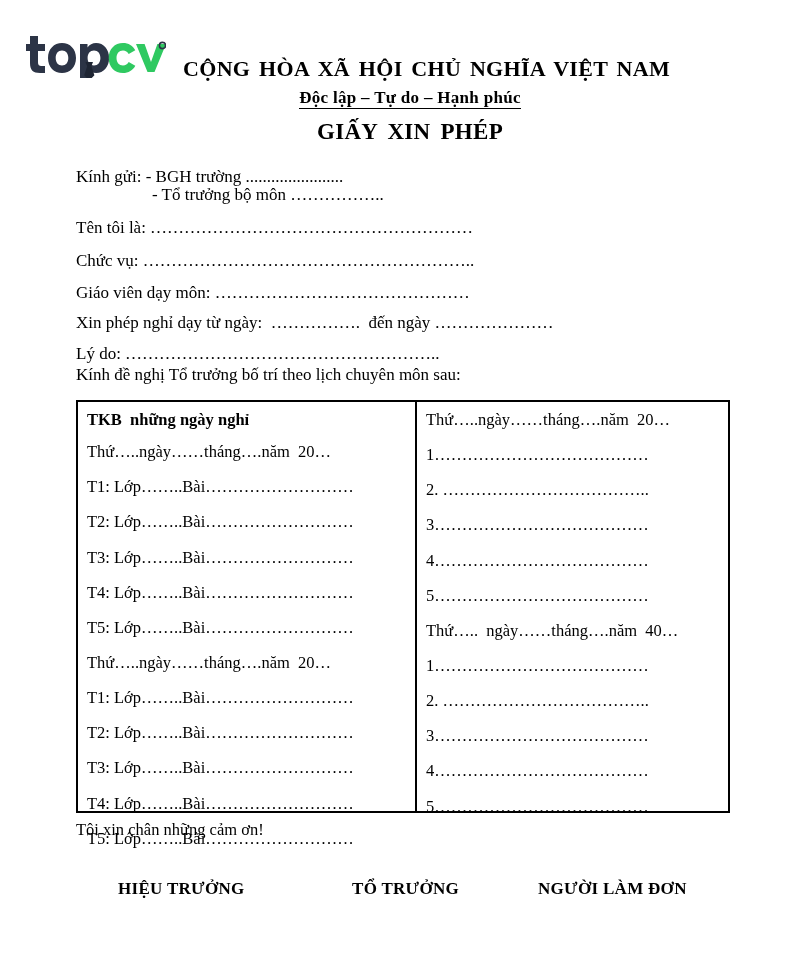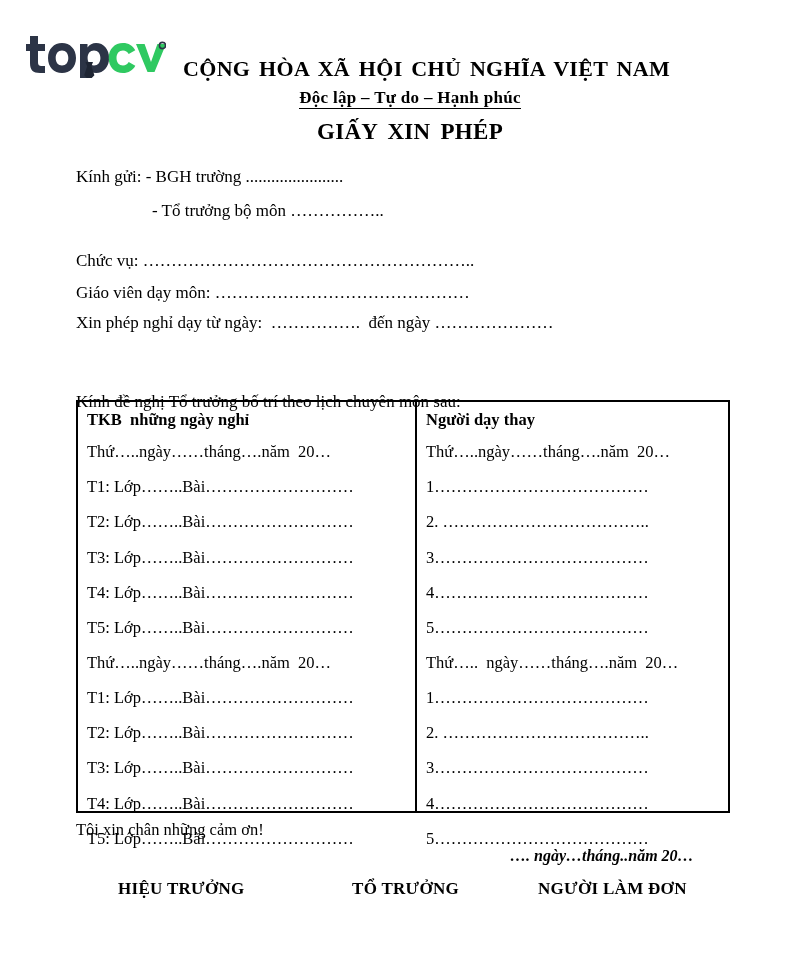--- a/index.html
+++ b/index.html
@@ -75,27 +75,27 @@
   }
   .indent-line {
     position: absolute;
     left: 152px;
     font-size: 17px;
     white-space: pre;
     line-height: 1.1;
   }
 
   #ln-kg    { top: 168px; }
-  #ln-tt    { top: 202px; }
+  #ln-tt    { top: 186px; }
   #ln-ten   { top: 219px; }
   #ln-cv    { top: 252px; }
   #ln-gv    { top: 284px; }
   #ln-xp    { top: 314px; }
   #ln-ld    { top: 345px; }
-  #ln-kdn   { top: 393px; }
+  #ln-kdn   { top: 366px; }
 
   
   #sched-table {
     position: absolute;
     left: 76px;
     top: 400px;
     width: 654px;
     height: 413px;
     border: 2px solid #000;
   }
@@ -171,23 +171,25 @@
       <circle cx="136.5" cy="17.5" r="3.1" fill="none" stroke="#2c3446" stroke-width="1.6"></circle>
     </svg>
   </div>
 
   <div class="hd" id="title-nation">CỘNG HÒA XÃ HỘI CHỦ NGHĨA VIỆT NAM</div>
   <div class="hd" id="title-motto"><span>Độc lập – Tự do – Hạnh phúc</span></div>
   <div class="hd" id="title-doc">GIẤY XIN PHÉP</div>
 
   <div class="body-line" id="ln-kg">Kính gửi: - BGH trường .......................</div>
   <div class="indent-line" id="ln-tt">- Tổ trưởng bộ môn ……………..</div>
+  <div class="body-line" id="ln-ten">Tên tôi là: …………………………………………………</div>
   <div class="body-line" id="ln-cv">Chức vụ: …………………………………………………..</div>
   <div class="body-line" id="ln-xp">Xin phép nghỉ dạy từ ngày:  …………….  đến ngày …………………</div>
   <div class="body-line" id="ln-gv">Giáo viên dạy môn: ………………………………………</div>
+  <div class="body-line" id="ln-ld">Lý do: ………………………………………………..</div>
   <div class="body-line" id="ln-kdn">Kính đề nghị Tổ trưởng bố trí theo lịch chuyên môn sau:</div>
 
   <div id="sched-table">
     <div class="col col-left">
       <div class="cell-head">TKB  những ngày nghỉ</div>
       <div id="left-rows">
           <div class="cell-row">Thứ…..ngày……tháng….năm  20…</div>
           <div class="cell-row">T1: Lớp……..Bài………………………</div>
           <div class="cell-row">T2: Lớp……..Bài………………………</div>
           <div class="cell-row">T3: Lớp……..Bài………………………</div>
@@ -195,37 +197,35 @@
           <div class="cell-row">T5: Lớp……..Bài………………………</div>
           <div class="cell-row">Thứ…..ngày……tháng….năm  20…</div>
           <div class="cell-row">T1: Lớp……..Bài………………………</div>
           <div class="cell-row">T2: Lớp……..Bài………………………</div>
           <div class="cell-row">T3: Lớp……..Bài………………………</div>
           <div class="cell-row">T4: Lớp……..Bài………………………</div>
           <div class="cell-row">T5: Lớp……..Bài………………………</div>
         </div>
     </div>
     <div class="col col-right">
-      <div class="cell-head">Người dạy thay</div>
       <div id="right-rows">
           <div class="cell-row">Thứ…..ngày……tháng….năm  20…</div>
           <div class="cell-row">1…………………………………</div>
           <div class="cell-row">2. ………………………………..</div>
           <div class="cell-row">3…………………………………</div>
           <div class="cell-row">4…………………………………</div>
           <div class="cell-row">5…………………………………</div>
-          <div class="cell-row">Thứ…..  ngày……tháng….năm  20…</div>
+          <div class="cell-row">Thứ…..  ngày……tháng….năm  40…</div>
           <div class="cell-row">1…………………………………</div>
           <div class="cell-row">2. ………………………………..</div>
           <div class="cell-row">3…………………………………</div>
           <div class="cell-row">4…………………………………</div>
           <div class="cell-row">5…………………………………</div>
         </div>
     </div>
   </div>
 
   <div id="thanks">Tôi xin chân những cảm ơn!</div>
-  <div id="date-line">…. ngày…tháng..năm 20…</div>
   <div class="sig" id="sig-0">HIỆU TRƯỞNG</div>
   <div class="sig" id="sig-1">TỔ TRƯỞNG</div>
   <div class="sig" id="sig-2">NGƯỜI LÀM ĐƠN</div>
 
 </div>
 
 </body></html>

